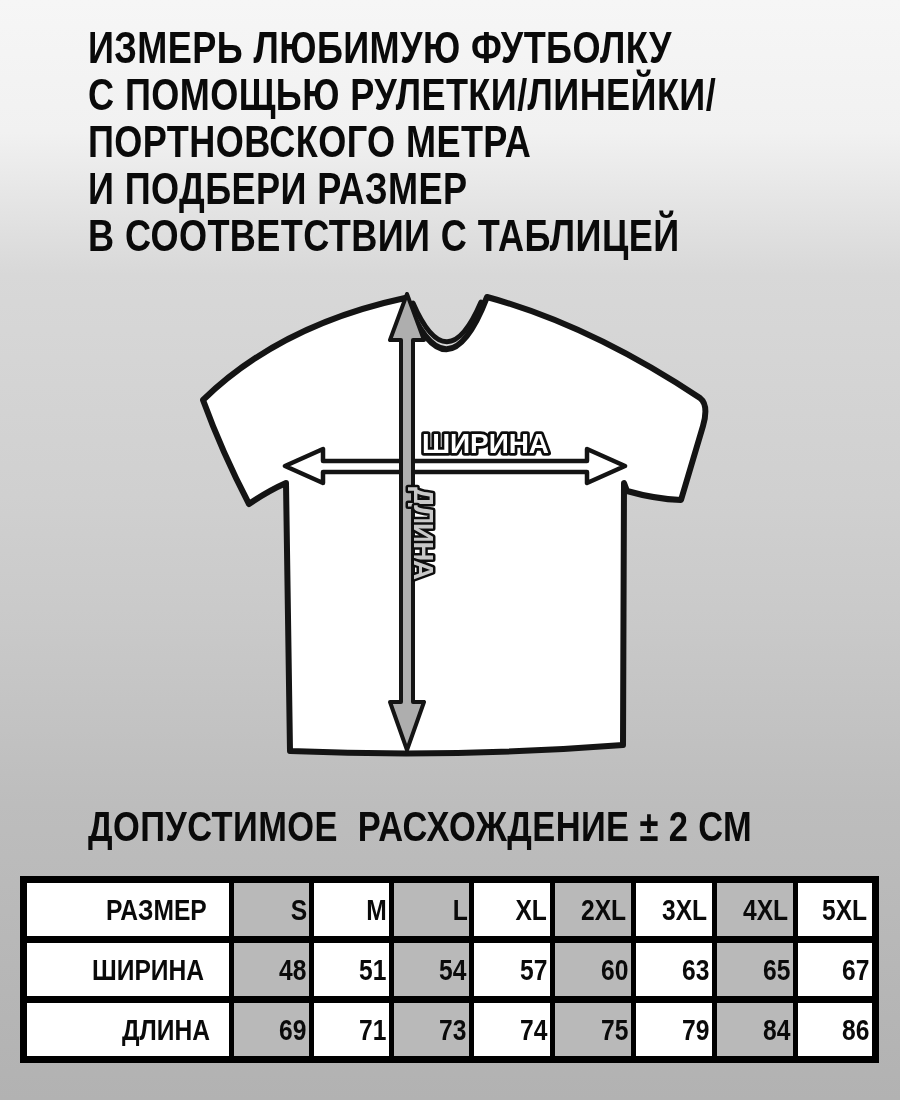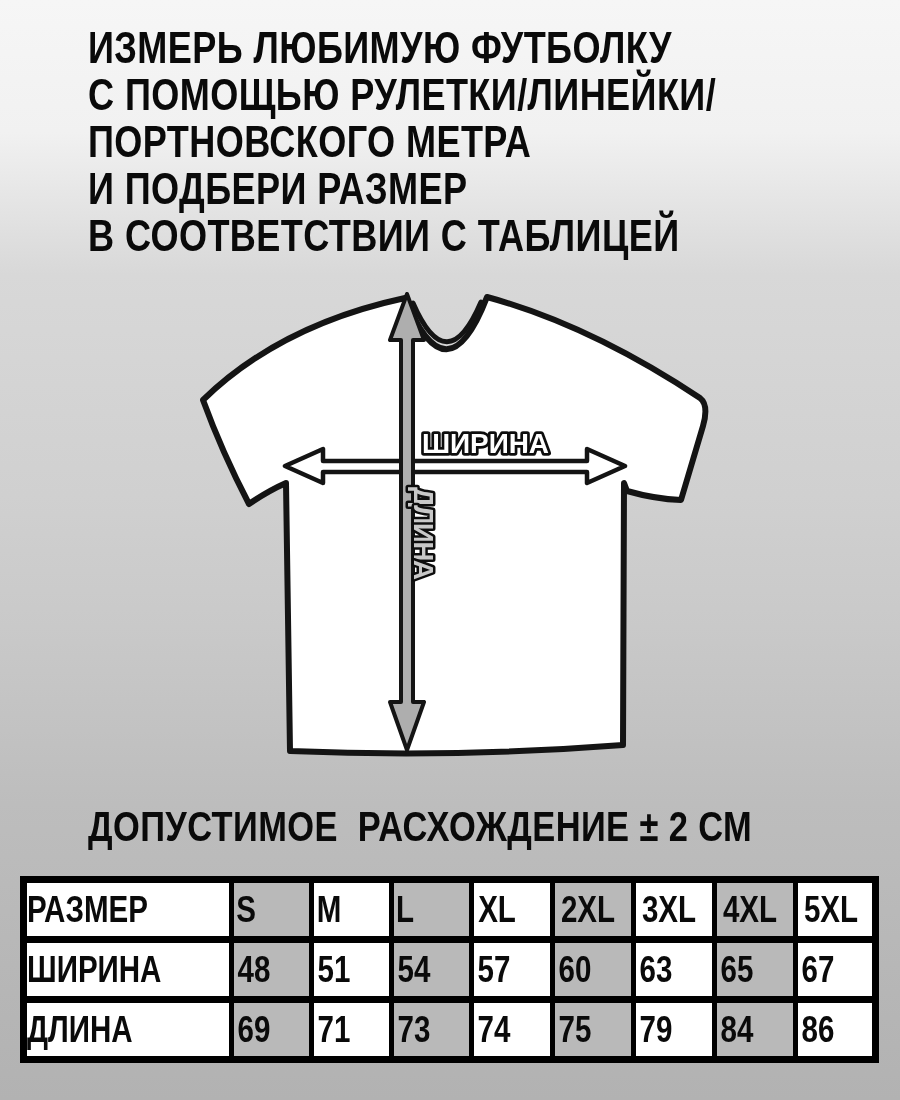--- a/index.html
+++ b/index.html
@@ -21,24 +21,24 @@
     font-size:42px;font-weight:700;line-height:1;white-space:pre;
     transform:scaleX(0.82);transform-origin:left top;
     letter-spacing:0.5px;
   }
   table.size{
     position:absolute;left:20px;top:876px;
     width:852px;table-layout:fixed;
     border-collapse:collapse;border:7px solid #000;
   }
   table.size td{
-    height:53px;padding:0;text-align:left;vertical-align:middle;
+    height:53px;padding:0;text-align:right;vertical-align:middle;
     border-left:5px solid #000;border-right:5px solid #000;
     border-top:7px solid #000;border-bottom:7px solid #000;
-    font-size:36px;font-weight:700;overflow:hidden;
+    font-size:30px;font-weight:700;overflow:hidden;
   }
   td.lab{text-align:left;padding-left:14px;}
   td.w{background:#ffffff;}
   td.g{background:#b9b9b9;}
   .cond{display:inline-block;transform:scaleX(0.82);transform-origin:center;white-space:nowrap;}
   td.lab .cond{transform-origin:left center;}
 </style>
 </head>
 <body>
 

